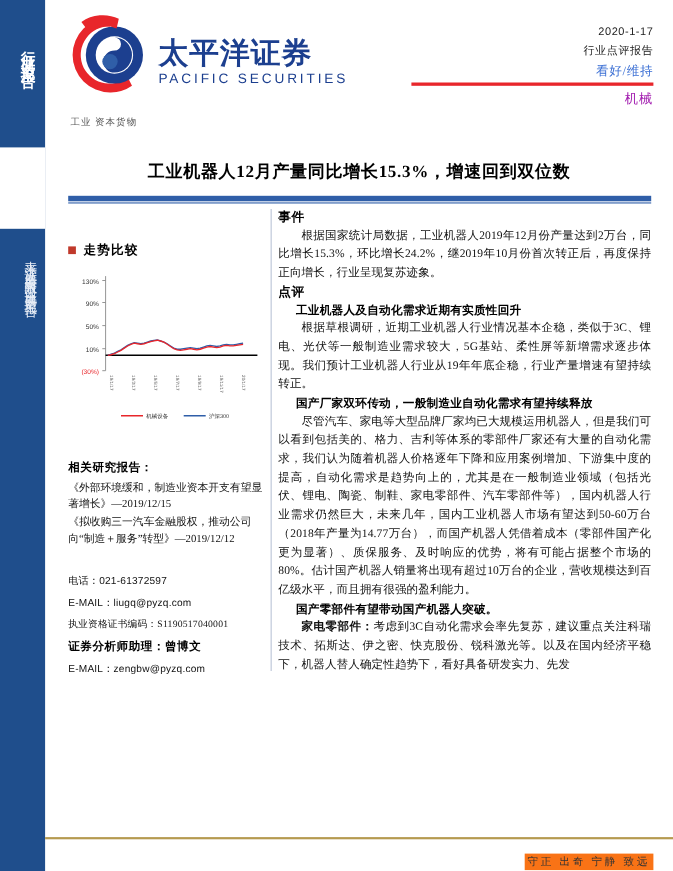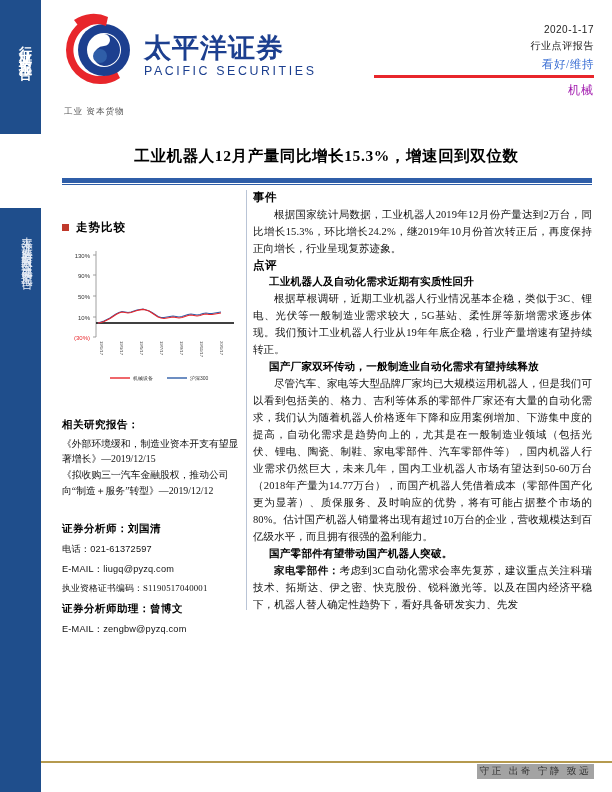--- a/index.html
+++ b/index.html
@@ -207,23 +207,23 @@
   }
   .footer {
     position: absolute; left: 0; bottom: 10px;
     width: 571px; height: 18px;
   }
   .footer-left {
     position: absolute; left: 20px; top: 0;
     font-size: 9.6px; color: #222; letter-spacing: .6px;
   }
   .footer-right {
-    position: absolute; right: 18px; top: 0;
+    position: absolute; right: 18px; top: 12px;
     font-size: 9.6px; color: #333; letter-spacing: 2.5px;
-    background: #a3a3a3; padding: 1px 3px;
+    background: #f97316; padding: 1px 3px;
   }
 </style>
 </head>
 <body>
 
 <div class="sidebar-blue"></div>
 <div class="sidebar-white-gap"></div>
 <div class="sidebar-label-top">行业研究报告</div>
 <div class="sidebar-label-mid">太平洋证券股份有限公司证券研究报告</div>
 
@@ -313,21 +313,20 @@
         </svg>
       </div>
 
       <div class="related-block">
         <div class="related-title">相关研究报告：</div>
         <div class="related-item">《外部环境缓和，制造业资本开支有望显著增长》—2019/12/15</div>
         <div class="related-item">《拟收购三一汽车金融股权，推动公司向“制造＋服务”转型》—2019/12/12</div>
       </div>
 
       <div class="analyst-block">
-        <div class="analyst-name">证券分析师：刘国清</div>
         <div class="analyst-line"><span>电话：</span><span>021-61372597</span></div>
         <div class="analyst-line"><span>E-MAIL：</span><span>liugq@pyzq.com</span></div>
         <div class="analyst-line cnsmall"><span>执业资格证书编码：</span><span>S1190517040001</span></div>
         <div class="analyst-name">证券分析师助理：曾博文</div>
         <div class="analyst-line"><span>E-MAIL：</span><span>zengbw@pyzq.com</span></div>
       </div>
     </div>
 
     <div class="col-right">
       <div class="rc-head">事件</div>

